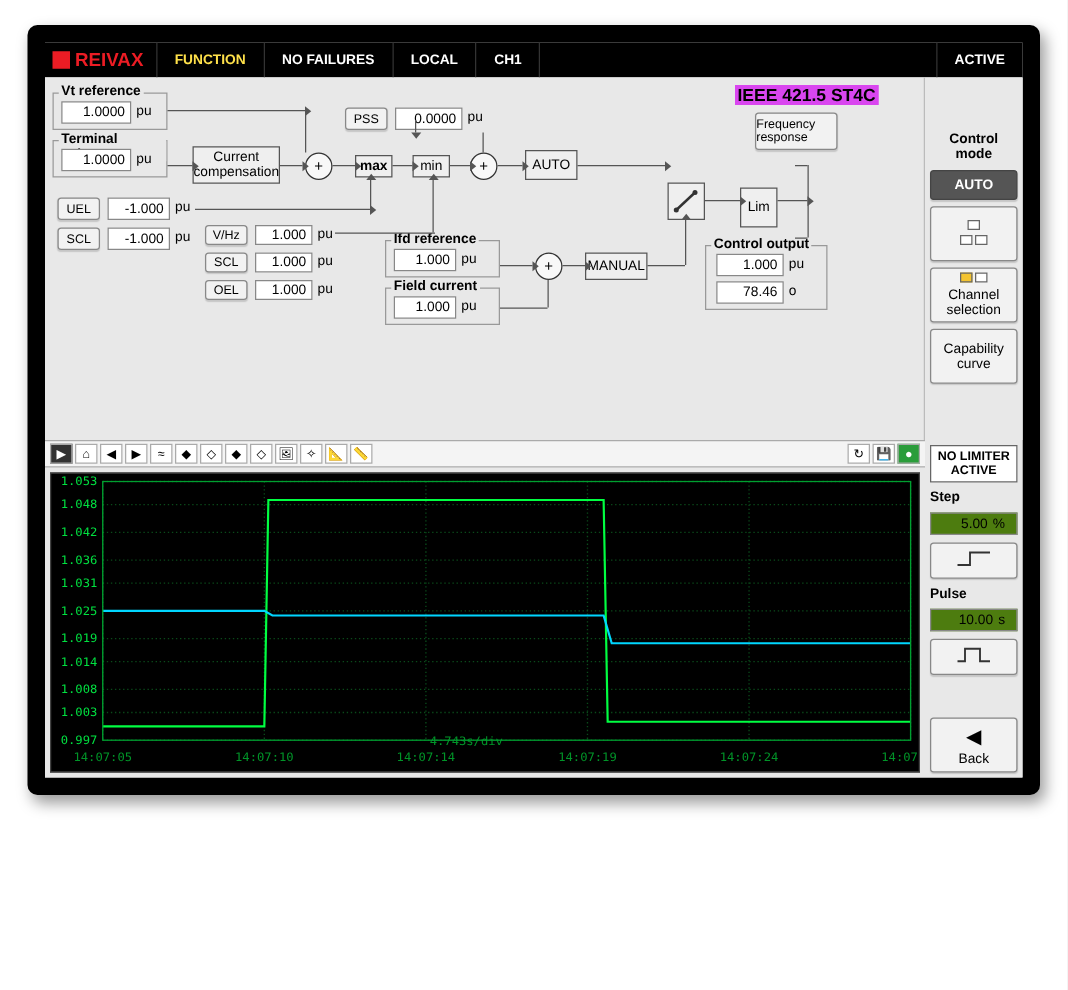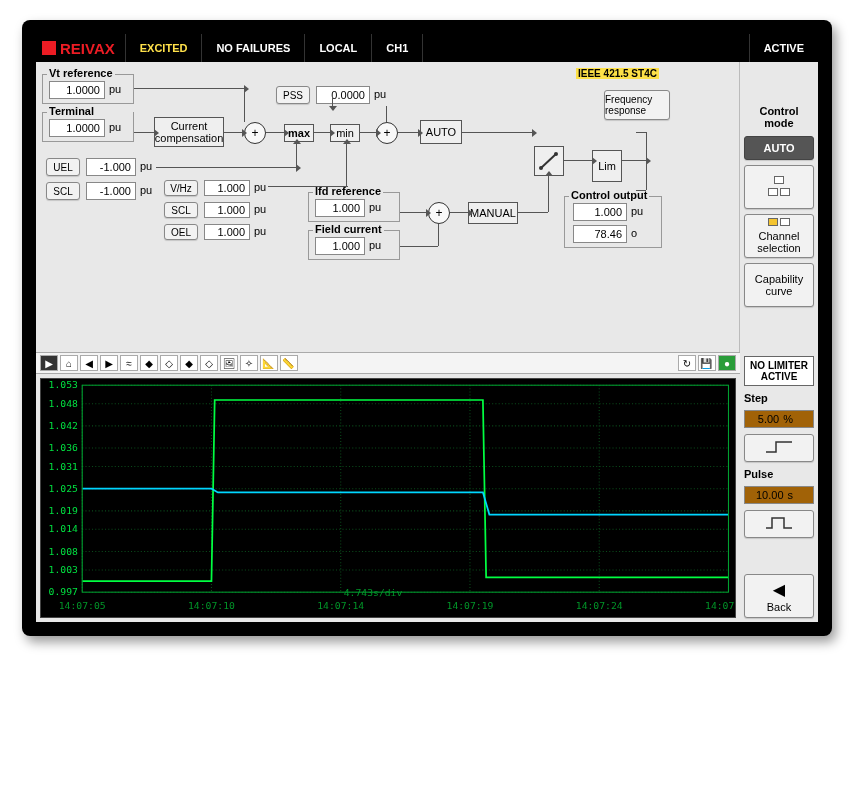--- a/index.html
+++ b/index.html
@@ -91,21 +91,21 @@
   .btn.tall { height:44px; display:flex; flex-direction:column; align-items:center; justify-content:center; gap:2px;}
   .iconrow { display:flex; gap:2px; justify-content:center; margin-bottom:2px;}
   .isq { width:10px; height:8px; border:1px solid #666; background:#fff; }
   .isq.y { background:#f4c430; }
   
   .field {
     position:absolute; background:#fff; border:1px solid #888;
     height:18px; display:flex; align-items:center; justify-content:flex-end;
     padding:0 4px; font-size:11px;
   }
-  .lbl { position:absolute; font-size:10px; background:#fde047; padding:0 2px;}
+  .lbl { position:absolute; font-size:14px; background:#d946ef; padding:0 2px;margin-left:12px;}
   .unit { position:absolute; font-size:11px; }
   .box {
     position:absolute; border:1px solid #555; background:#efefef;
     display:flex; align-items:center; justify-content:center;
     font-size:11px; text-align:center;
   }
   .sbtn {
     position:absolute; border:1px solid #888; border-radius:3px; background:#f2f2f2;
     display:flex; align-items:center; justify-content:center; font-size:10px;
     box-shadow:0 1px 1px rgba(0,0,0,0.15); cursor:pointer;
@@ -134,21 +134,21 @@
   }
   .plot svg { width:100%; height:100%; }
   .ylabel { fill:#00e040; font-size:9px; font-family:monospace; }
   .xlabel { fill:#009428; font-size:9px; font-family:monospace; }
   .gridline { stroke:#0a4a1a; stroke-width:1; stroke-dasharray:1 2; }
   .rightpanel {
     width:78px; background:#e8e8e8; padding:4px; display:flex; flex-direction:column; gap:6px;
   }
   .limbox { border:1px solid #666; background:#fff; text-align:center; font-weight:bold; font-size:10px; padding:3px 2px; line-height:1.1;}
   .plabel { font-weight:bold; font-size:11px; }
-  .pinput { background:#a16207; border:1px solid #888; padding:2px 20px; display:flex; justify-content:flex-end; align-items:flex-start; gap:4px;}
+  .pinput { background:#4d7c0f; border:1px solid #888; padding:2px 9px; display:flex; justify-content:flex-end; align-items:flex-start; gap:4px;}
   .footer {
     background:#8a1018; color:#fff; text-align:right; padding:8px 16px; font-size:16px;
   }
   .line { position:absolute; background:#555; }
   .arrow-r::after {
     content:""; position:absolute; right:-5px; top:-3px;
     border-left:5px solid #555; border-top:4px solid transparent; border-bottom:4px solid transparent;
   }
   .arrow-d::after {
     content:""; position:absolute; bottom:-5px; left:-3px;
@@ -163,21 +163,21 @@
 <body>
 
 <div class="monitor">
 <div class="screen">
 
   <div class="topbar">
     <div class="logo">
           <span class="mark"></span>
           <span>REIVAX</span>
         </div>
-    <div class="topbar-item excited">EXCITED</div>
+    <div class="topbar-item excited">FUNCTION</div>
     <div class="topbar-item">NO FAILURES</div>
     <div class="topbar-item">LOCAL</div>
     <div class="topbar-item">CH1</div>
     <div class="topbar-spacer"></div>
     <div class="topbar-item active">ACTIVE</div>
   </div>
 
   <div class="body">
     <div class="diagram">
 

